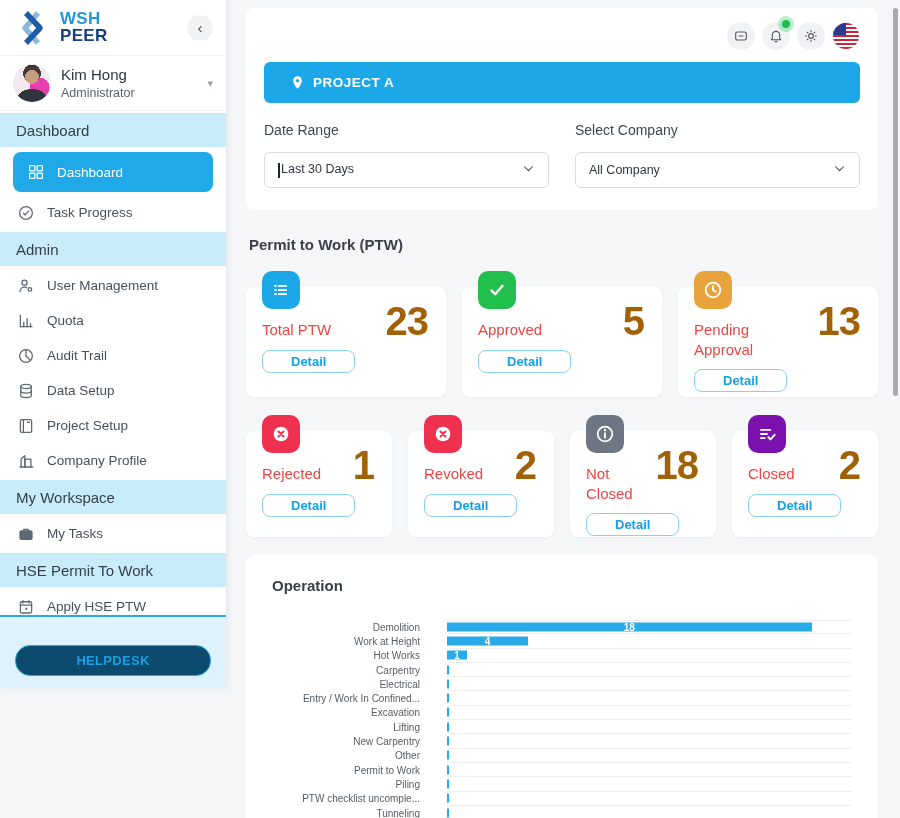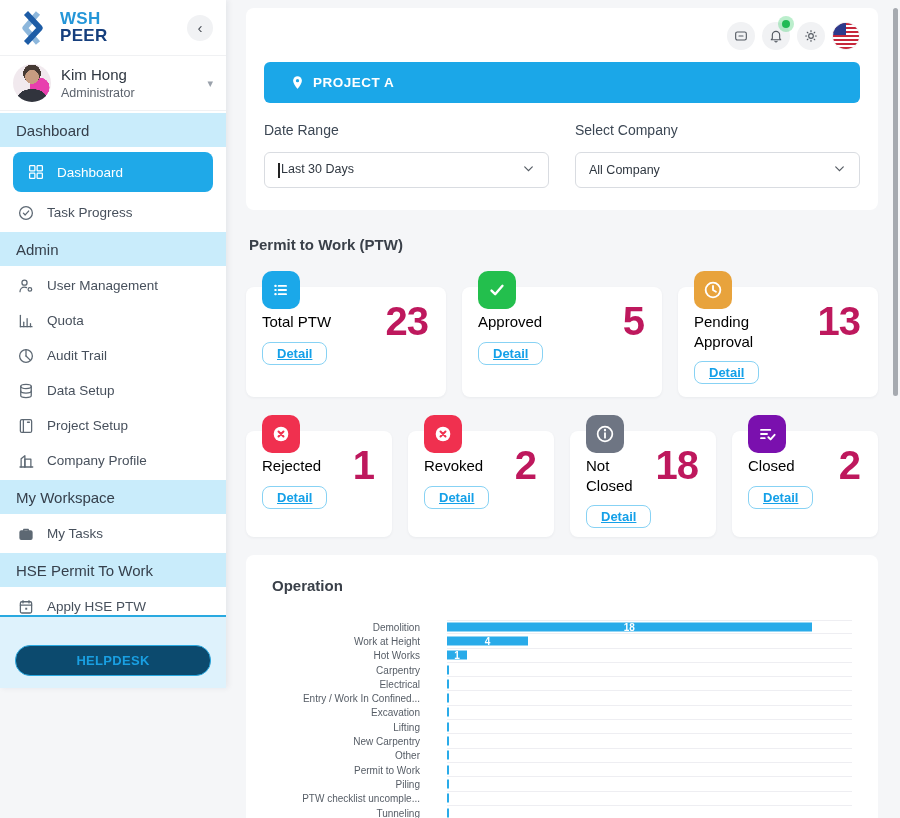--- a/index.html
+++ b/index.html
@@ -75,26 +75,26 @@
   .select .caret { display:inline-block; width: 2px; height: 15px; background: #222; margin-right: 1px; vertical-align: middle; }
   .select .chev { color: #555b63; }
   .ptw-heading { margin: 26px 0 0 3px; font-size: 15px; color: #3a4049; }
   .cards-row { display: flex; gap: 16px; margin-top: 34px; }
   .card { position: relative; background: #fff; border-radius: 8px; flex: 1;
     padding: 25px 16px 0; box-shadow: 0 1px 3px rgba(20,30,60,.05); }
   .row1 .card { height: 110px; }
   .row2 .card { height: 106px; }
   .card-icon { position: absolute; top: -16px; left: 16px; width: 38px; height: 38px;
     border-radius: 10px; display:flex; align-items:center; justify-content:center; color: #fff; }
-  .card-label { font-size: 15px; color: #000000; line-height: 1.3; max-width: 62%; }
+  .card-label { font-size: 15px; color: #ef4444; line-height: 1.3; max-width: 62%; margin-top: 8px; }
   .card-value { position: absolute; top: 12px; right: 18px; font-size: 40px; font-weight: 800;
-    color: #be185d; letter-spacing: -1px; }
+    color: #a16207; letter-spacing: -1px; }
   .detail-btn { margin-top: 10px; display: inline-block; background: #fff;
     border: 1.5px solid #87d2f4; color: #14a0e8; font-weight: bold; font-size: 13px;
-    border-radius: 8px; padding: 3px 14px; cursor: pointer; text-decoration: underline; }
+    border-radius: 8px; padding: 3px 28px; cursor: pointer; }
   .operation-card { background: #fff; border-radius: 8px; margin-top: 18px;
     padding: 22px 26px 30px; height: 330px; }
   .op-title { font-size: 15px; color: #3a4049; }
   .chart { margin-top: 26px; }
   .chart-row { display: flex; align-items: center; height: 14.3px; gap: 17px; }
   .chart-label { width: 158px; text-align: right; padding-right: 10px; font-size: 10px;
     color: #565d66; white-space: nowrap; overflow: hidden; flex: none; }
   .chart-plot { flex: 1; position: relative; height: 100%; border-bottom: 1px solid #eeeef2; }
   .chart-row:first-child .chart-plot { border-top: 1px solid #eeeef2; }
   .bar { position: absolute; left: 0; top: 50%; transform: translateY(-50%); height: 9px;

